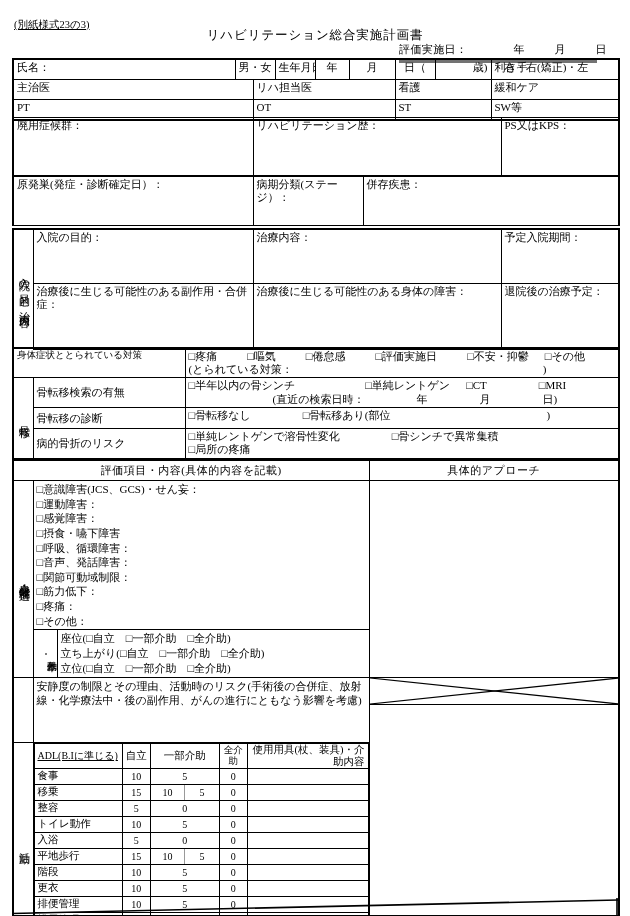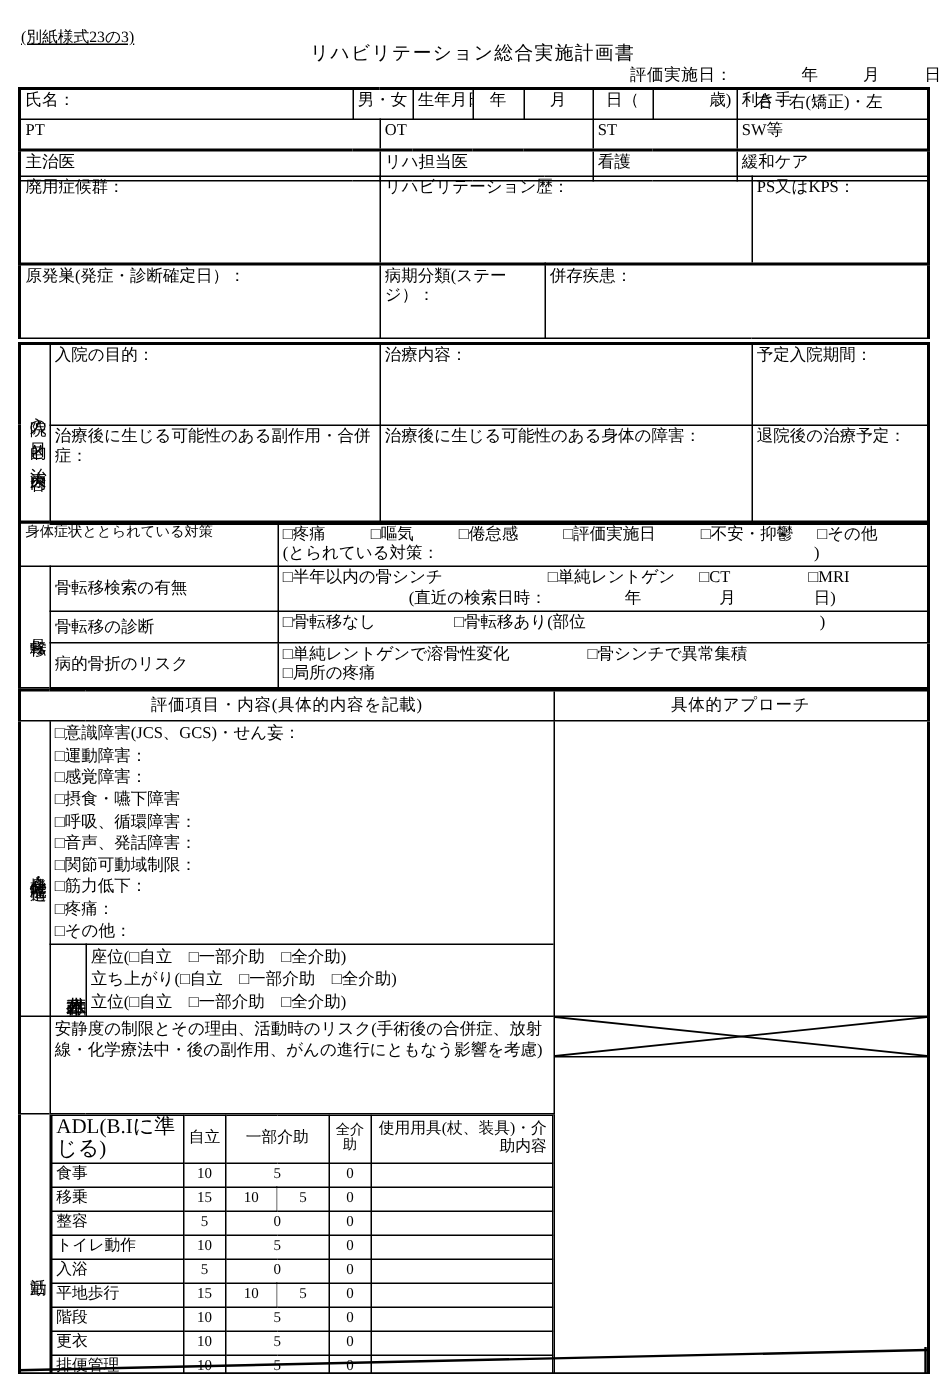--- a/index.html
+++ b/index.html
@@ -31,24 +31,24 @@
   }
   .doctitle {
     left: 0; top: 27px;
     width: 630px;
     text-align: center;
     font-size: 12.5px;
     letter-spacing: 0.9px;
     white-space: nowrap;
   }
   .evaldate {
-    left: 420px; top: 42px;
+    left: 399px; top: 42px;
     font-size: 11px;
     white-space: nowrap;
-    border-bottom: 1px solid #737373;
+    border-bottom: 5px solid #737373;
     padding-bottom: 1px;
     width: 198px;
   }
   .evaldate .lbl { letter-spacing:0.4px; }
   .evaldate .y { margin-left: 46px; }
   .evaldate .m { margin-left: 30px; }
   .evaldate .d { margin-left: 30px; }
 
   
   table.grid {
@@ -74,21 +74,21 @@
     text-orientation: upright;
     text-align: center;
     letter-spacing: 1.5px;
     padding: 3px 0;
     white-space: nowrap;
     line-height: 1;
   }
   .ctr { text-align: center; }
   .nw { white-space: nowrap; }
   .sml { font-size: 9.5px; }
-  .tiny { font-size: 14px; }
+  .tiny { font-size: 10px; text-decoration: underline; }
 
   
   #tbl-id { left: 12px; top: 58px; width: 606px; }
   #tbl-id td { height: 17px; }
 
   
   #tbl-dis { left: 12px; top: 117px; width: 606px; }
 
   
   #tbl-adm { left: 12px; top: 228px; width: 606px; }
@@ -156,30 +156,30 @@
       <td class="bt2 nw">生年月日</td>
       <td class="bt2 nw ctr" style="border-left:none;">年</td>
       <td class="bt2 nw ctr" style="border-left:none;">月</td>
       <td class="bt2 nw ctr" style="border-left:none;">日（</td>
       <td class="bt2 nw" style="border-left:none;text-align:right;">歳)</td>
       <td class="bt2 br2 nw">
         <span>利き手</span>
       </td>
     </tr>
     <tr>
+      <td class="bl2" colspan="2">主治医</td>
+      <td colspan="4">リハ担当医</td>
+      <td colspan="2">看護</td>
+      <td class="br2">緩和ケア</td>
+    </tr>
+    <tr>
       <td class="bl2 bb2" colspan="2">PT</td>
       <td class="bb2" colspan="4">OT</td>
       <td class="bb2" colspan="2">ST</td>
       <td class="bb2 br2">SW等</td>
-    </tr>
-    <tr>
-      <td class="bl2" colspan="2">主治医</td>
-      <td colspan="4">リハ担当医</td>
-      <td colspan="2">看護</td>
-      <td class="br2">緩和ケア</td>
     </tr>
   </tbody>
     </table>
 
   <div class="abs nw" style="left:504px;top:60px;font-size:11px;">右・右(矯正)・左</div>
 
   <table class="grid abs" id="tbl-dis">
     <colgroup>
         <col style="width:240px">
         <col style="width:110px">

